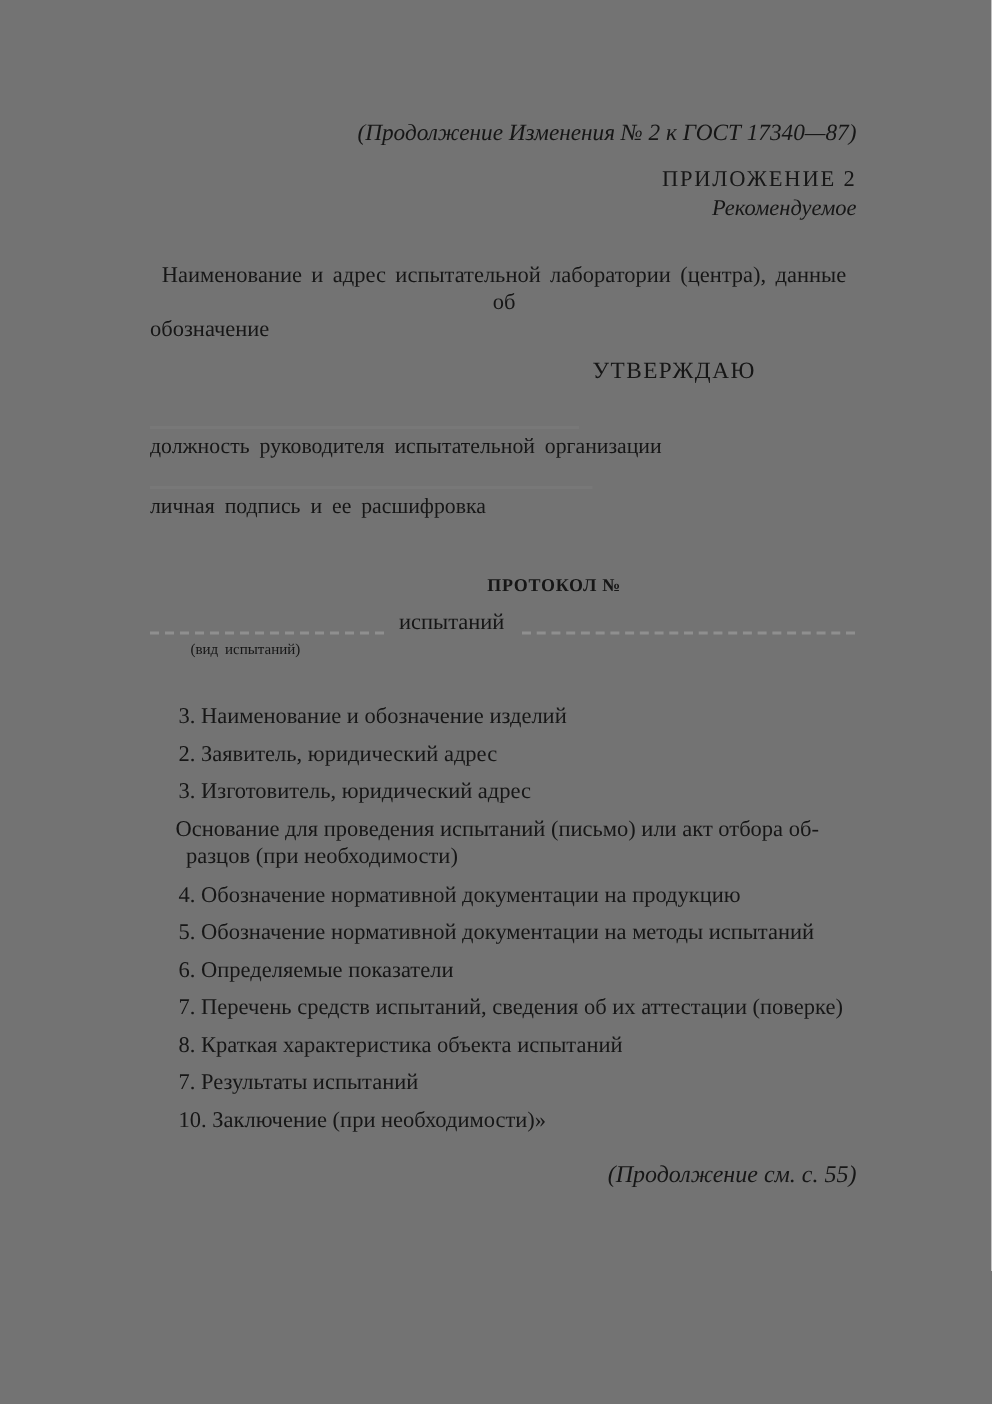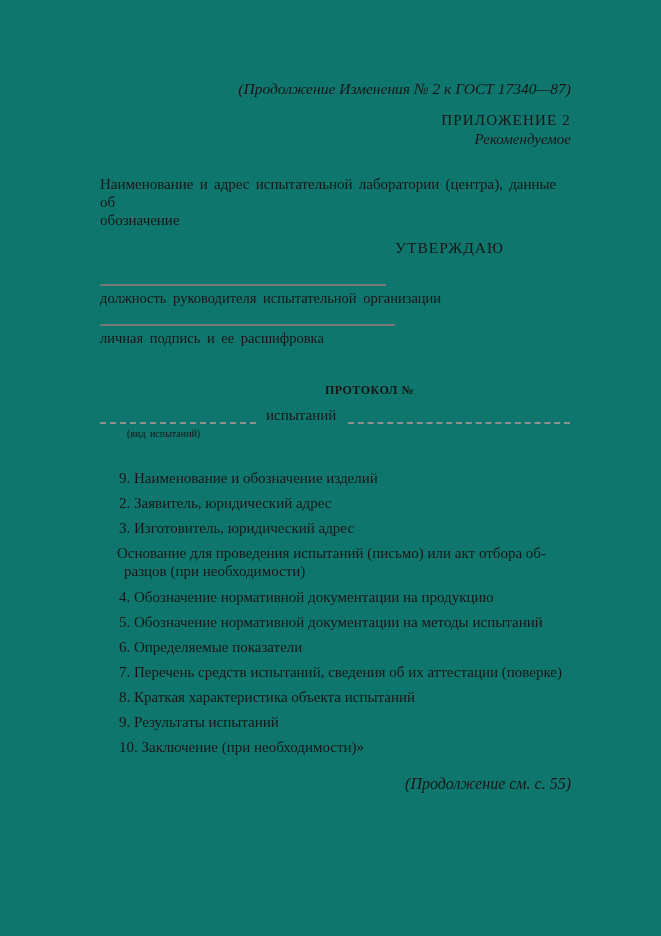--- a/index.html
+++ b/index.html
@@ -1,20 +1,20 @@
 <!DOCTYPE html>
 <html><head>
 <meta charset="utf-8">
 <style>
   html, body { margin: 0; padding: 0; background: #ffffff; }
   .page {
     position: relative;
     width: 661px;
     height: 936px;
-    background: #0f766e;
+    background: #737373;
     font-family: "Liberation Serif", serif;
     color: #161616;
     overflow: hidden;
   }
   .cont-note {
     position: absolute;
     top: 80px;
     right: 90px;
     font-style: italic;
     font-size: 15.5px;
@@ -29,21 +29,21 @@
   .appendix-label { font-size: 15px; letter-spacing: 1.2px; text-align: center; }
   .appendix-note  { font-size: 15px; font-style: italic; margin-top: 2px; }
   .intro {
     position: absolute;
     top: 175px;
     left: 100px;
     width: 472px;
     font-size: 15px;
     line-height: 18px;
   }
-  .intro-line1 { word-spacing: 2.5px; }
+  .intro-line1 { word-spacing: 2.5px; text-align: center; }
   .approve {
     position: absolute;
     top: 239px;
     left: 395px;
     font-size: 15.5px;
     letter-spacing: 1px;
     white-space: nowrap;
   }
   .sig { position: absolute; left: 100px; }
   .sig-1 { top: 284px; }
@@ -67,21 +67,21 @@
     font-size: 12px;
     letter-spacing: 0.5px;
     padding-left: 39px;
   }
   .tests-row {
     position: absolute;
     top: 407px;
     left: 100px;
     width: 470px;
     display: flex;
-    align-items: center;
+    align-items: flex-start;
     font-size: 15px;
   }
   .dash { border-bottom: 2px dashed #8f8f8f; height: 14px; }
   .dash-left  { width: 156px; }
   .dash-right { flex: 1; }
   .tests-word { padding: 0 12px 0 10px; white-space: nowrap; }
   .tests-caption {
     position: absolute;
     top: 428px;
     left: 127px;
@@ -141,31 +141,31 @@
 
   <div class="tests-row">
     <span class="dash dash-left"></span>
     <span class="tests-word">испытаний</span>
     <span class="dash dash-right"></span>
   </div>
 
   <div class="tests-caption">(вид испытаний)</div>
 
   <div class="list">
-    <div class="list-item">9. Наименование и обозначение изделий</div>
+    <div class="list-item">3. Наименование и обозначение изделий</div>
     <div class="list-item">2. Заявитель, юридический адрес</div>
     <div class="list-item">3. Изготовитель, юридический адрес</div>
     <div class="basis-para">
       <div>Основание для проведения испытаний (письмо) или акт отбора об-</div>
       <div class="basis-line2">разцов (при необходимости)</div>
     </div>
     <div class="list-item">4. Обозначение нормативной документации на продукцию</div>
     <div class="list-item">5. Обозначение нормативной документации на методы испытаний</div>
     <div class="list-item">6. Определяемые показатели</div>
     <div class="list-item">7. Перечень средств испытаний, сведения об их аттестации (поверке)</div>
     <div class="list-item">8. Краткая характеристика объекта испытаний</div>
-    <div class="list-item">9. Результаты испытаний</div>
+    <div class="list-item">7. Результаты испытаний</div>
     <div class="list-item">10. Заключение (при необходимости)»</div>
   </div>
 
   <div class="footer-note">(Продолжение см. с. 55)</div>
 
 </div>
 
 </body></html>

